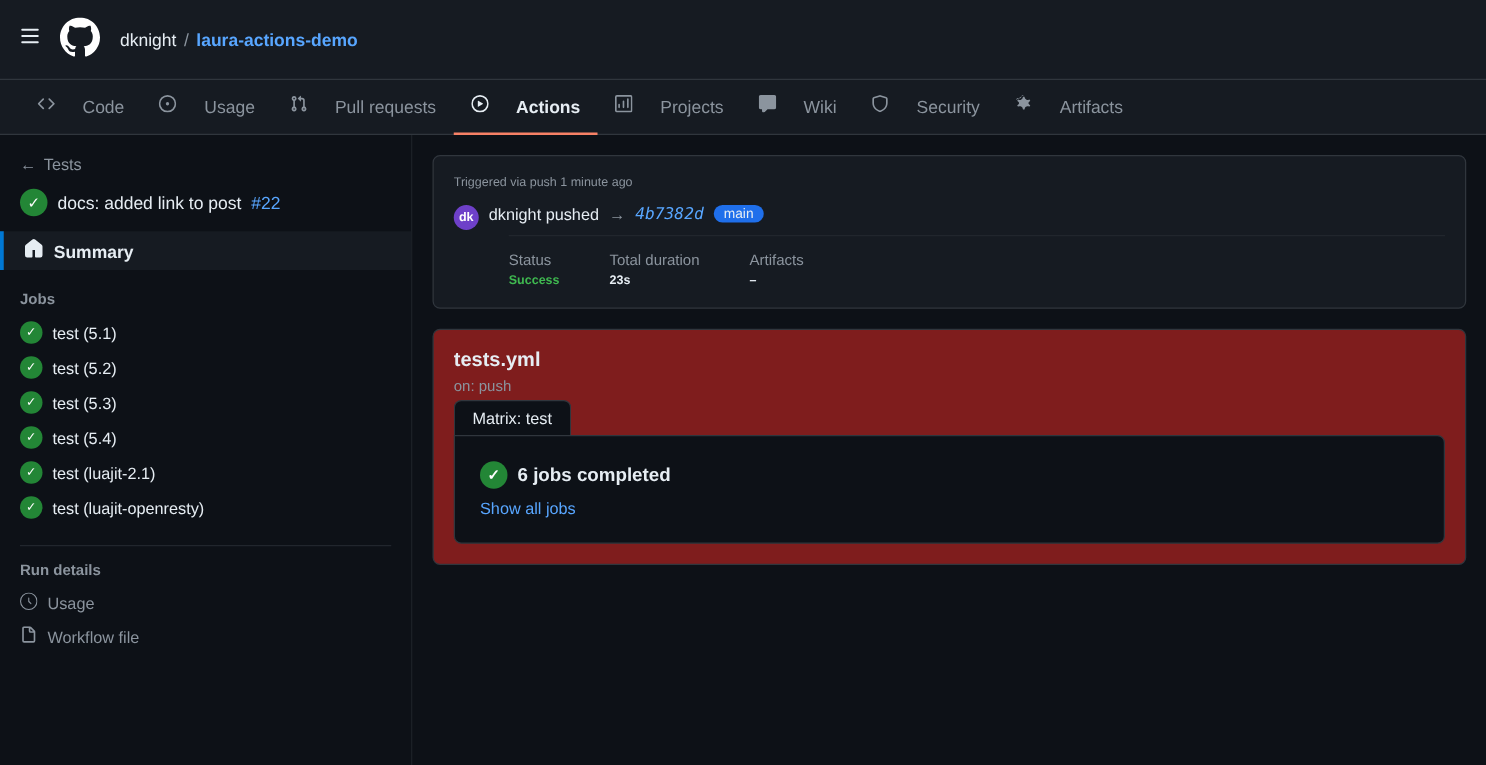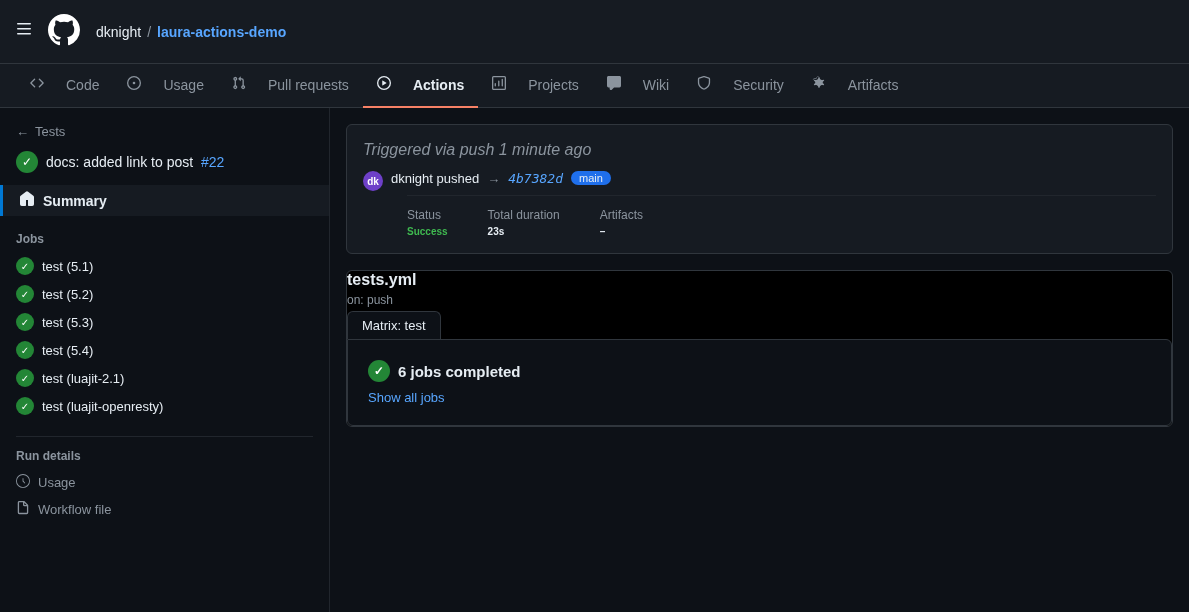--- a/index.html
+++ b/index.html
@@ -189,24 +189,23 @@
 
     
     .info-card {
       border: 1px solid #30363d;
       border-radius: 6px;
       padding: 16px;
       margin-bottom: 16px;
       background: #161b22;
     }
     .info-card-header {
-      font-size: 16px;
+      font-size: 10px;
       color: #8b949e;
       margin-bottom: 12px;
-      font-style: italic;
     }
     .info-meta-row {
       display: flex;
       align-items: flex-start;
       gap: 8px;
       font-size: 13px;
     }
     .avatar-small {
       width: 20px;
       height: 20px;
@@ -250,21 +249,22 @@
       font-size: 10px;
       font-weight: 700;
       color: #e6edf3;
     }
     .meta-col-value.success { color: #3fb950; }
 
     
     .workflow-card {
       border: 1px solid #30363d;
       border-radius: 6px;
-      background: #000000;
+      padding: 16px;
+      background: #7f1d1d;
     }
     .workflow-name {
       font-size: 16px;
       font-weight: 600;
       color: #e6edf3;
       margin-bottom: 4px;
     }
     .workflow-trigger {
       font-size: 12px;
       color: #8b949e;

